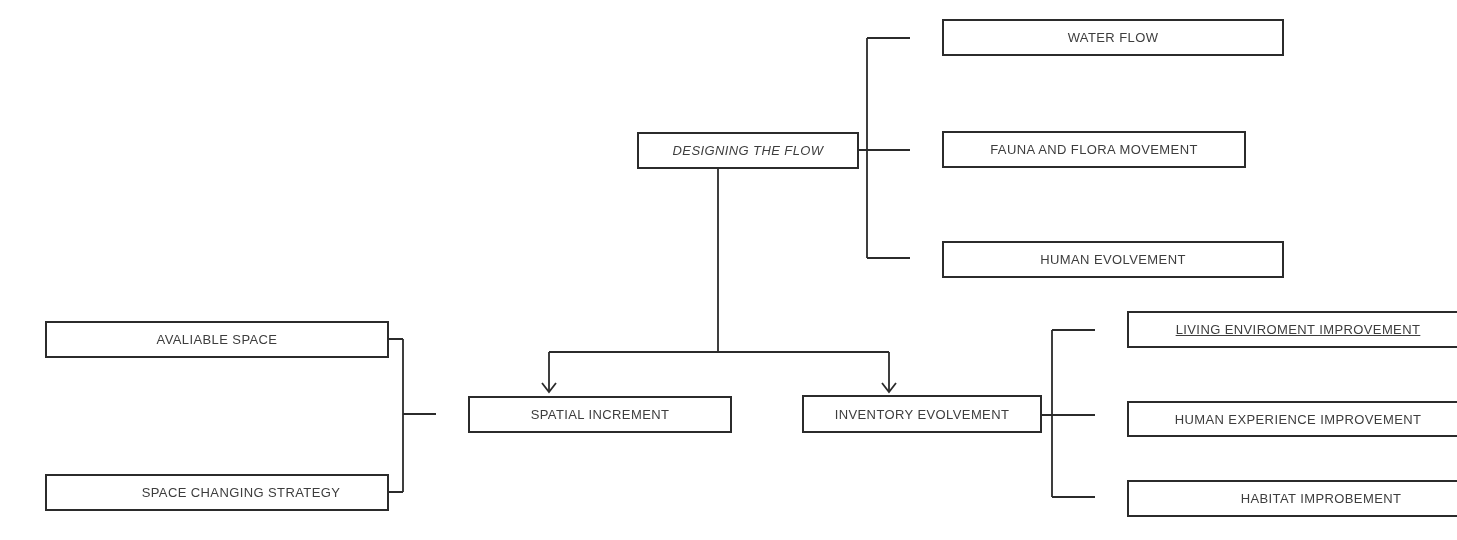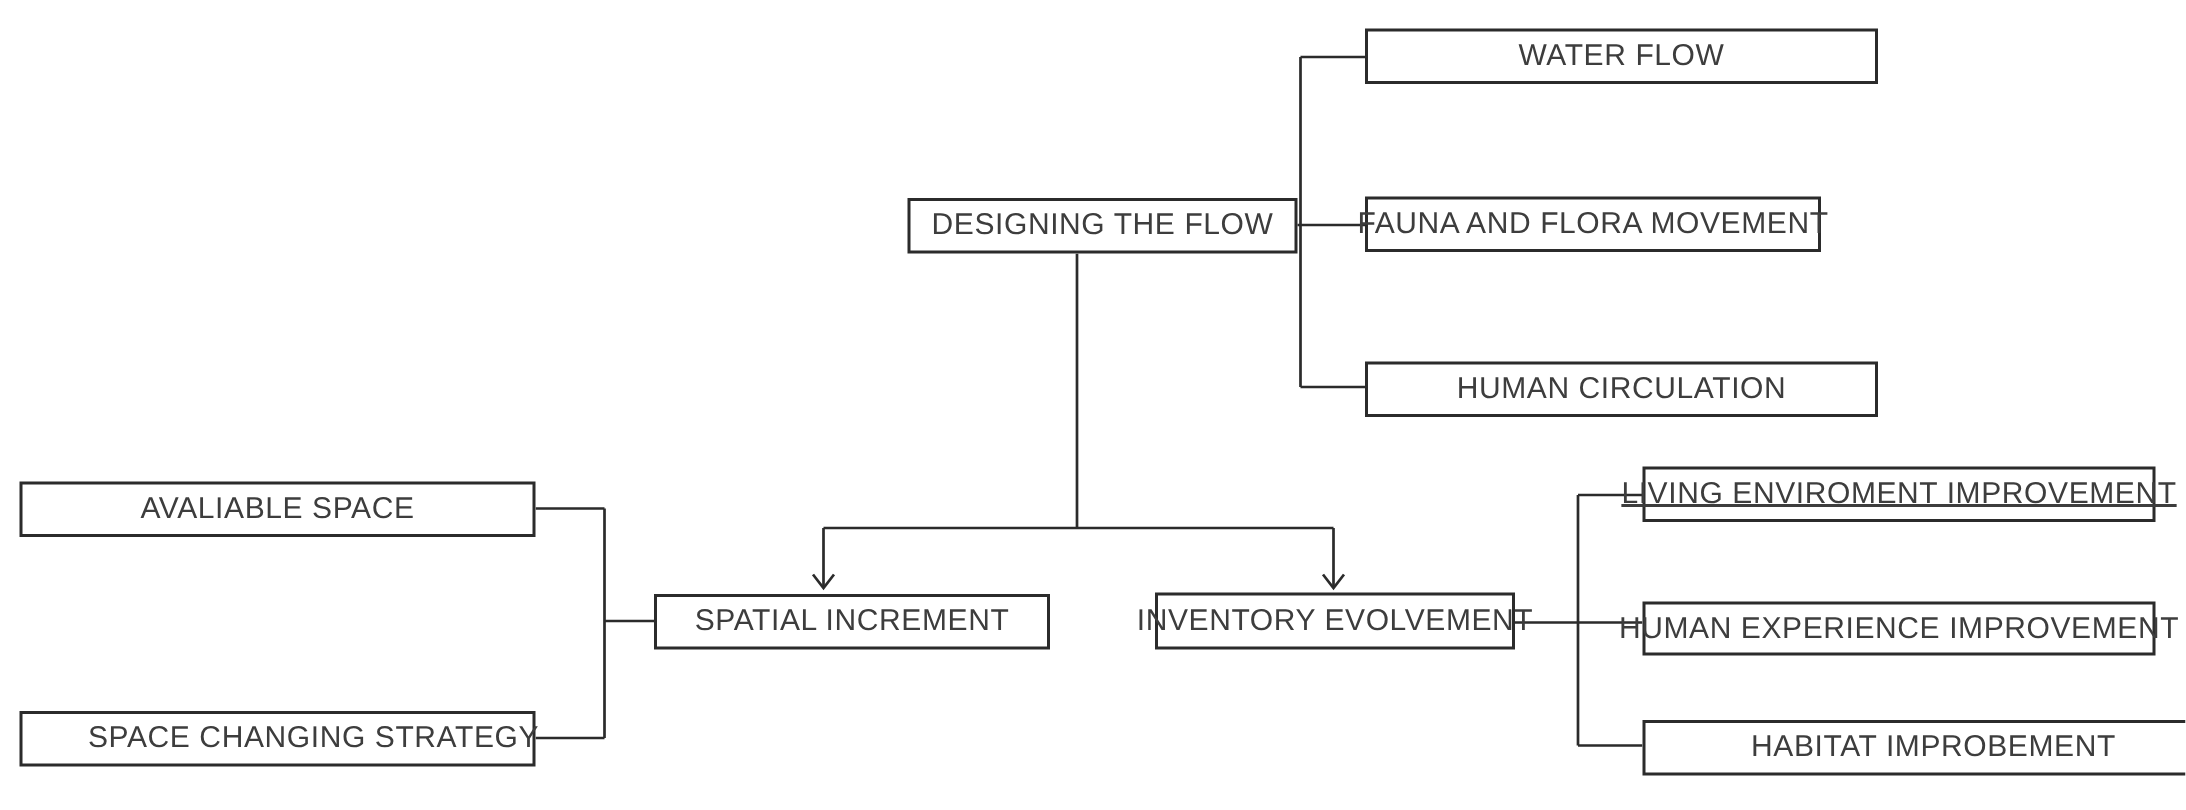--- a/index.html
+++ b/index.html
@@ -24,27 +24,28 @@
   }
   .node {
     position: absolute;
     box-sizing: border-box;
     border: 2px solid #2b2b2b;
     background: #ffffff;
     display: flex;
     align-items: center;
     justify-content: center;
     color: #3d3d3d;
-    font-size: 20px;
+    font-size: 13px;
     letter-spacing: 0.4px;
     white-space: nowrap;
     font-stretch: condensed;
+    margin-left: 32px;
   }
   
-  .n-designing   { left: 605px;  top: 132px; width: 260px; height: 37px; }
+  .n-designing   { left: 605px;  top: 132px; width: 222px; height: 37px; font-style: italic; }
   .n-water       { left: 910px;  top: 19px;  width: 342px; height: 37px; }
   .n-fauna       { left: 910px;  top: 131px; width: 304px; height: 37px; }
   .n-circulation { left: 910px;  top: 241px; width: 342px; height: 37px; }
   .n-avaliable   { left: 13px;   top: 321px; width: 344px; height: 37px; }
   .n-strategy    { left: 13px;   top: 474px; width: 344px; height: 37px; padding-left: 48px; }
   .n-spatial     { left: 436px;  top: 396px; width: 264px; height: 37px; }
   .n-inventory   { left: 770px;  top: 395px; width: 240px; height: 38px; }
   .n-living      { left: 1095px; top: 311px; width: 342px; height: 37px; text-decoration: underline; }
   .n-experience  { left: 1095px; top: 401px; width: 342px; height: 36px; }
   .n-habitat     { left: 1095px; top: 480px; width: 388px; height: 37px; }
@@ -69,21 +70,21 @@
       <path d="M1010 415 H1095 M1052 330 V497 M1052 330 H1095 M1052 497 H1095"></path>
     </g>
   </svg>
 
   <div class="node n-designing">DESIGNING THE FLOW</div>
 
   <div class="node n-water">WATER FLOW</div>
 
   <div class="node n-fauna">FAUNA AND FLORA MOVEMENT</div>
 
-  <div class="node n-circulation">HUMAN CIRCULATION</div>
+  <div class="node n-circulation">HUMAN EVOLVEMENT</div>
 
   <div class="node n-avaliable">AVALIABLE SPACE</div>
 
   <div class="node n-strategy">SPACE CHANGING STRATEGY</div>
 
   <div class="node n-spatial">SPATIAL INCREMENT</div>
 
   <div class="node n-inventory">INVENTORY EVOLVEMENT</div>
 
   <div class="node n-living">LIVING ENVIROMENT IMPROVEMENT</div>

